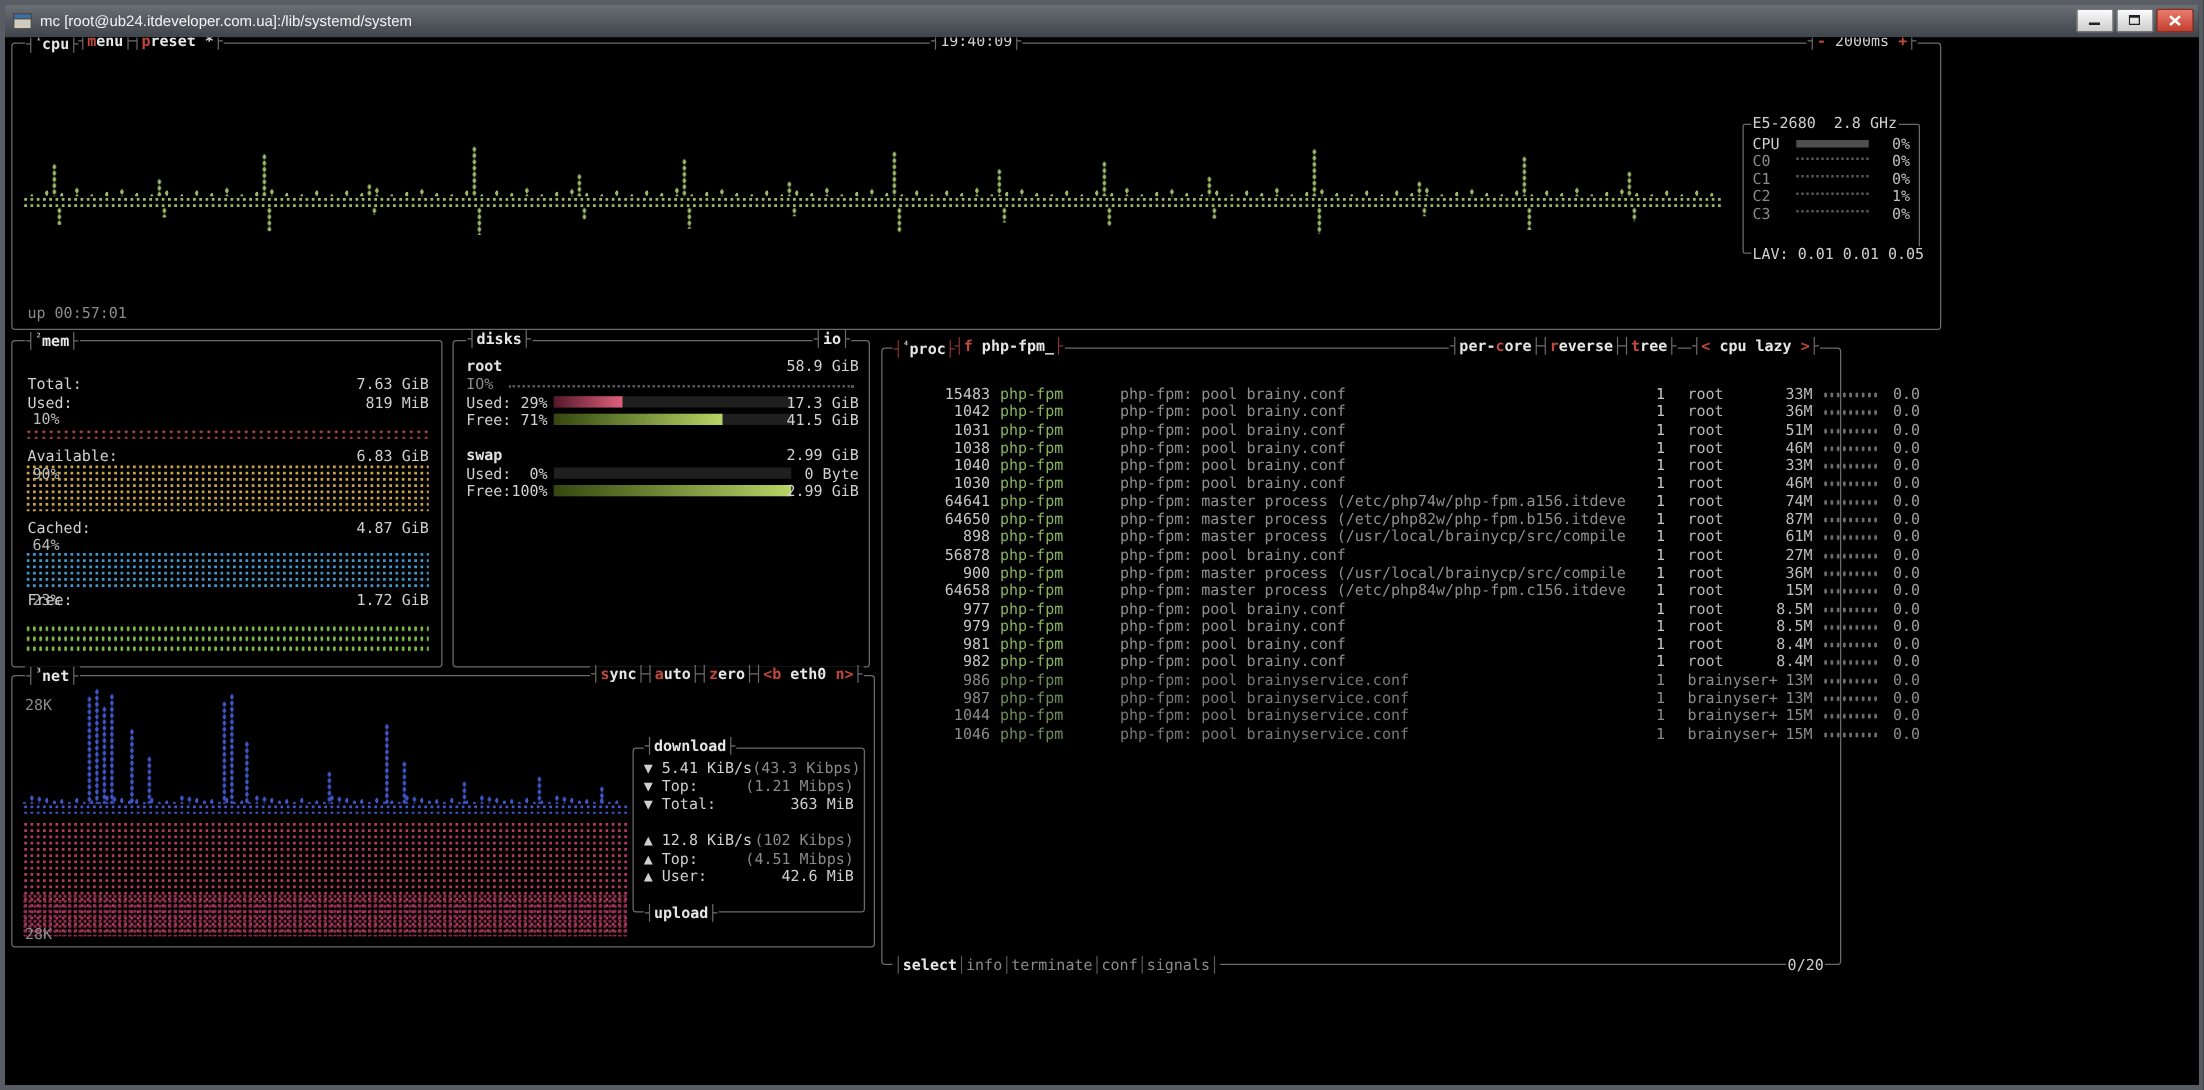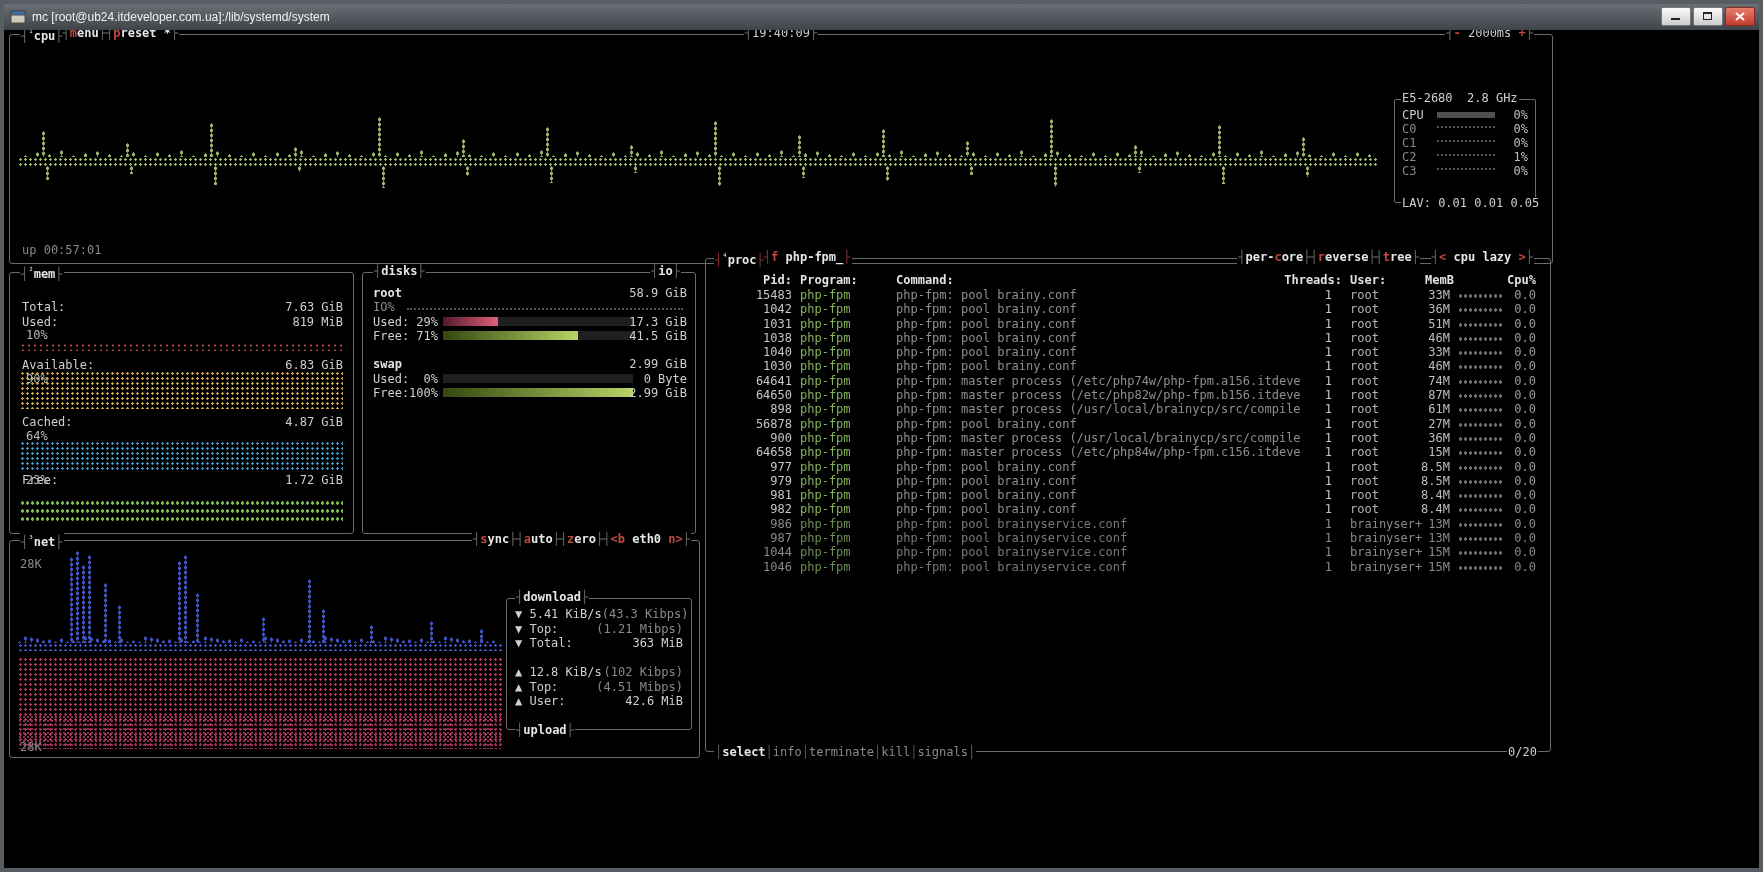--- a/index.html
+++ b/index.html
@@ -249,43 +249,34 @@
           <div class="netrow"><span>▼ Total:</span><span>363 MiB</span></div>
           <div class="netrow"></div>
           <div class="netrow"><span>▲ 12.8 KiB/s</span><span class="dim">(102 Kibps)</span></div>
           <div class="netrow"><span>▲ Top:</span><span class="dim">(4.51 Mibps)</span></div>
           <div class="netrow"><span>▲ User:</span><span>42.6 MiB</span></div>
         </div>
         <div class="blab bot" style="left:8px"><span><span class="bkL"></span><b class="t">upload</b><span class="bkR"></span></span></div>
       </div>
     </div>
 
-    <div class="box" style="left:701px;top:228px;width:846px;height:494px">
+    <div class="box" style="left:701px;top:248px;width:768px;height:494px">
       <div class="blab" style="left:8px">
         <span><span class="bkLr"></span><span class="sup">⁴</span><b class="t">proc</b><span class="bkRr"></span></span>
         <span><span class="bkLr"></span><span class="red">f</span><b class="t"> php-fpm_</b><span class="bkRr"></span></span>
       </div>
       <div class="blab" style="right:130px">
         <span><span class="bkL"></span><b class="t">per-</b><span class="red">c</span><b class="t">ore</b><span class="bkR"></span></span>
         <span><span class="bkL"></span><b class="t"></b><span class="red">r</span><b class="t">everse</b><span class="bkR"></span></span>
         <span><span class="bkL"></span><b class="t"></b><span class="red">t</span><b class="t">ree</b><span class="bkR"></span></span>
       </div>
       <div class="blab" style="right:16px">
         <span><span class="bkL"></span><span class="red">&lt;</span><b class="t"> cpu lazy </b><span class="red">&gt;</span><span class="bkR"></span></span>
       </div>
 
-      <div class="phead">
-        <span class="c" style="left:0;width:80px;text-align:right">Pid:</span>
-        <span class="c" style="left:88px">Program:</span>
-        <span class="c" style="left:184px">Command:</span>
-        <span class="c" style="left:560px;width:70px;text-align:right">Threads:</span>
-        <span class="c" style="left:638px">User:</span>
-        <span class="c" style="left:684px;width:58px;text-align:right">MemB</span>
-        <span class="c" style="left:782px;width:42px;text-align:right">Cpu%</span>
-      </div>
 
       <div class="prows">
           <div class="prow">
             <span class="c pid">15483</span>
             <span class="c prog">php-fpm</span>
             <span class="c cmd">php-fpm: pool brainy.conf</span>
             <span class="c thr">1</span>
             <span class="c usr">root</span>
             <span class="c memv">33M</span>
             <span class="c mgraph dots"></span>
@@ -480,21 +471,21 @@
             <span class="c memv">15M</span>
             <span class="c mgraph dots"></span>
             <span class="c cpuv">0.0</span>
           </div>
         </div>
 
       <div class="blab bot" style="left:8px">
         <span class="sepv"></span><b class="t">select</b>
         <span class="sepv"></span><span class="dim">info</span>
         <span class="sepv"></span><span class="dim">terminate</span>
-        <span class="sepv"></span><span class="dim">kill</span>
+        <span class="sepv"></span><span class="dim">conf</span>
         <span class="sepv"></span><span class="dim">signals</span>
         <span class="sepv"></span>
       </div>
       <div class="blab bot" style="right:12px"><span>0/20</span></div>
     </div>
 
   </div>
 </div>
 
 </body></html>

